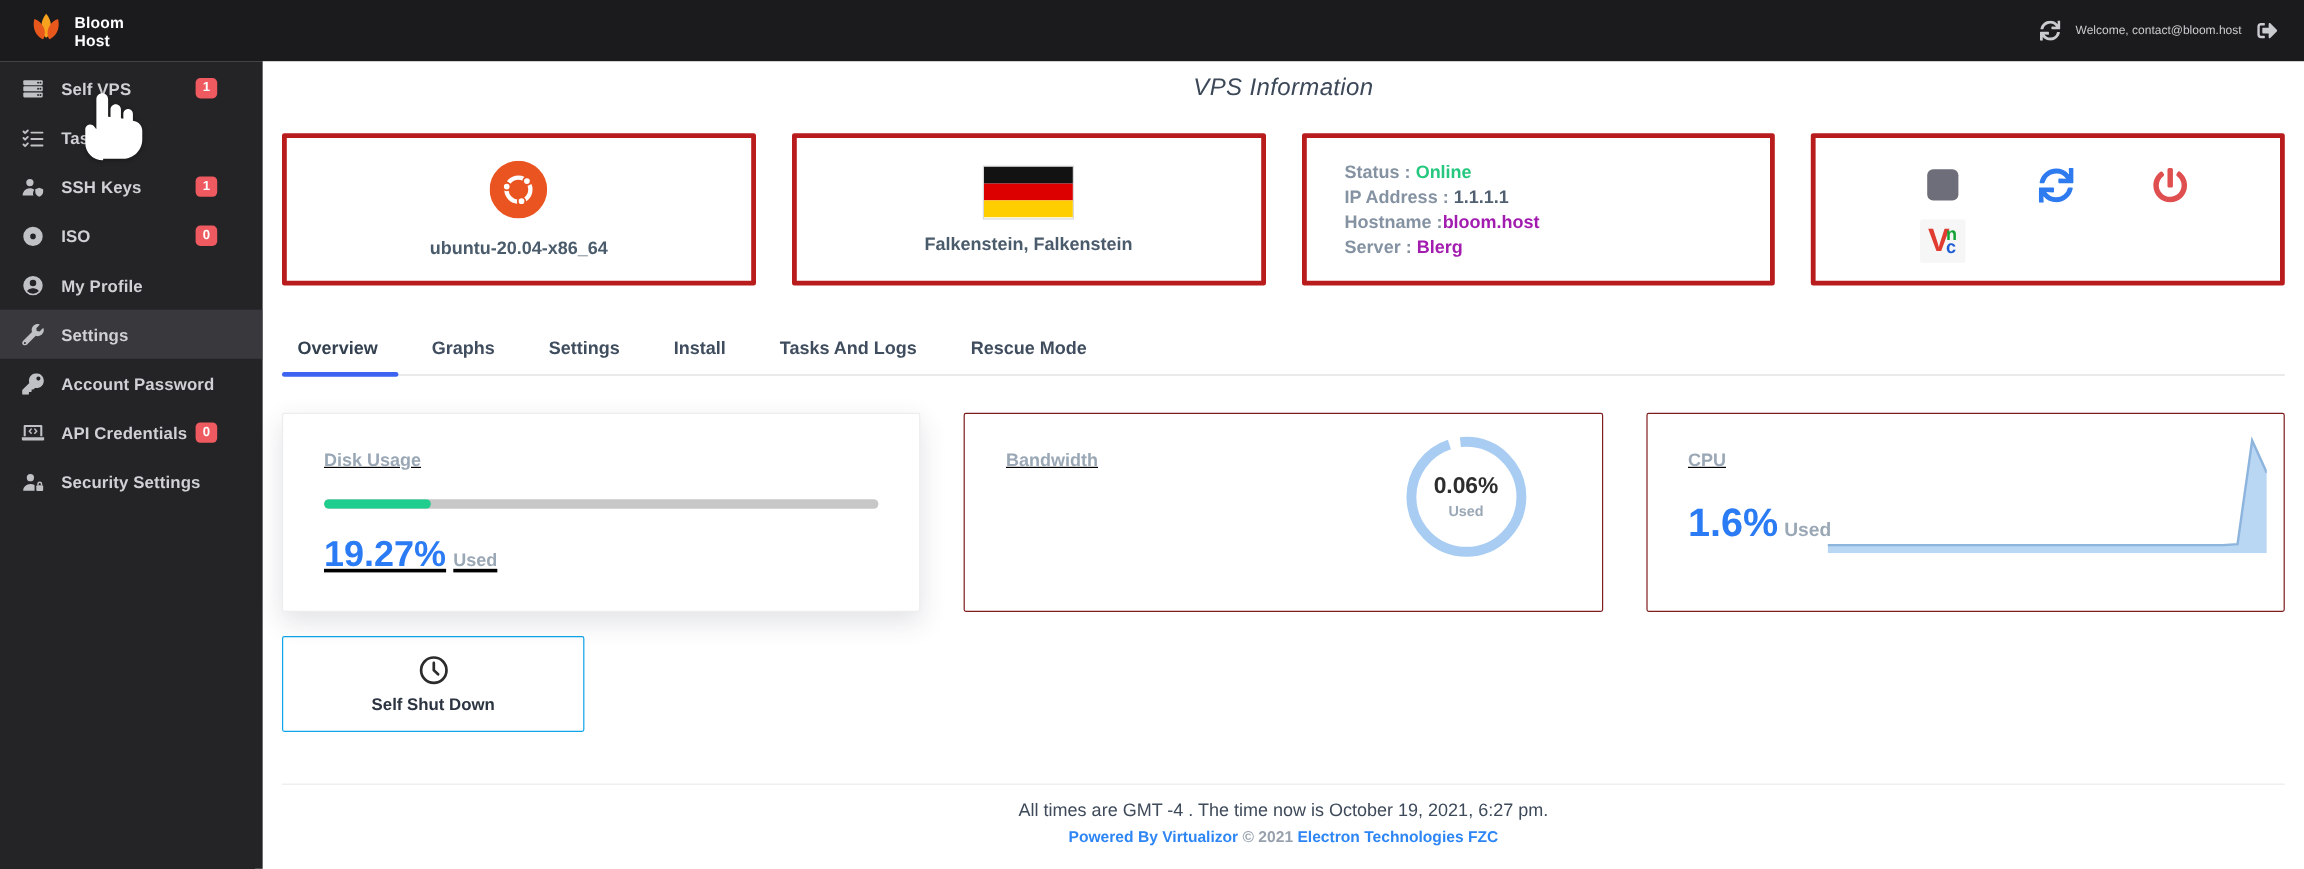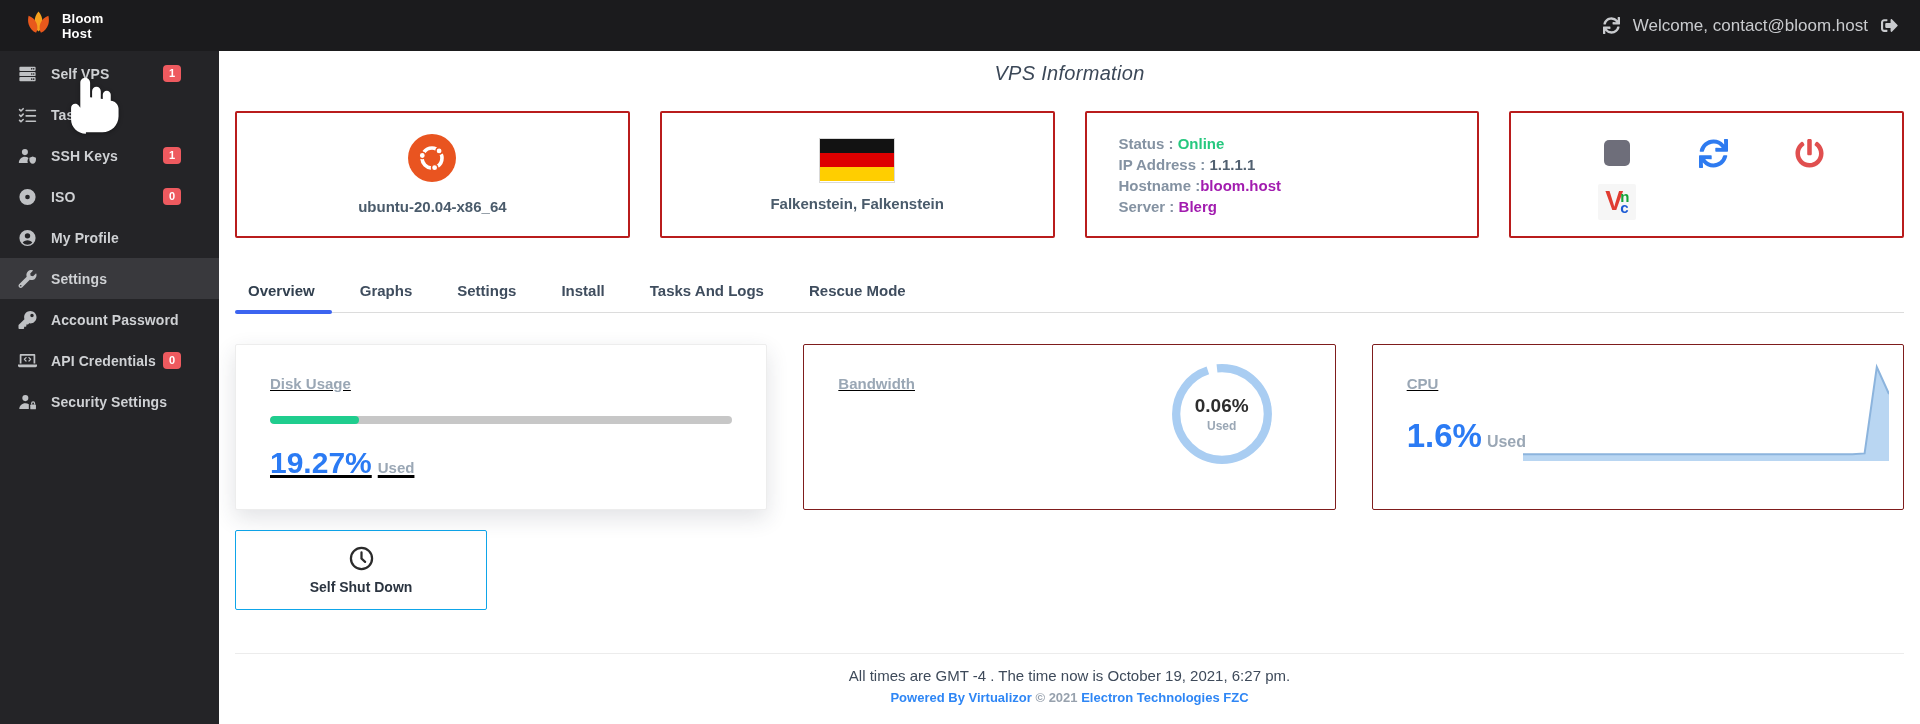--- a/index.html
+++ b/index.html
@@ -7,21 +7,21 @@
   html,body { width:1920px; height:724px; overflow:hidden;
     font-family:"Liberation Sans", sans-serif; background:#fff; }
 
   
   .topbar { position:absolute; top:0; left:0; width:1920px; height:51px;
     background:#1b1b1d; display:flex; align-items:center; justify-content:space-between;
     padding:0 22px 0 23px; z-index:5; }
   .brand { display:flex; align-items:center; gap:8px; cursor:pointer; }
   .brand-text { color:#fff; font-size:13px; font-weight:700; line-height:15px; letter-spacing:.2px; }
   .topbar-right { display:flex; align-items:center; gap:13px; color:#c9cbce; }
-  .topbar-right .welcome { font-size:17px; color:#c9cbce; }
+  .topbar-right .welcome { font-size:10px; color:#c9cbce; }
   .tb-icon { width:17px; height:17px; fill:#c9cbce; display:block; cursor:pointer; }
 
   
   .sidebar { position:absolute; top:51px; left:0; width:219px; height:673px;
     background:#242427; padding-top:2px; }
   .side-item { display:flex; align-items:center; height:41px; padding:0 38px 0 16px;
     color:#cfd1d4; cursor:pointer; text-decoration:none; }
   .side-item.active { background:#39393d; }
   .s-icon { width:22px; height:20px; display:flex; align-items:center; justify-content:center;
     color:#bfc1c4; flex:none; }
@@ -31,21 +31,21 @@
     background:#ee5a5f; color:#fff; font-size:11px; font-weight:700; text-align:center; padding:0 4px; }
 
   
   .main { position:absolute; top:51px; left:219px; width:1701px; height:673px;
     background:#fff; padding:0 16px; }
   .page-title { text-align:center; font-size:20px; font-weight:500; color:#3c4858;
     margin-top:11px; letter-spacing:.3px;font-style:italic; }
 
   
   .info-cards { margin-top:26px; display:grid; grid-template-columns:repeat(4,1fr); gap:30px; }
-  .icard { height:127px; background:#fff; border:2px solid #b91c1c; border-radius:2px;
+  .icard { height:127px; background:#fff; border:4px solid #b91c1c; border-radius:2px;
     display:flex; flex-direction:column; align-items:center; justify-content:center; }
   .icard-name { margin-top:12px; font-size:15px; font-weight:600; color:#4a5b6b; }
   .flag { width:76px; height:45px; border:1px solid #d9d9d9; display:flex; flex-direction:column; }
   .flag div { flex:1; }
   .flag .f-black{ background:#121212; } .flag .f-red{ background:#dd0000; } .flag .f-gold{ background:#ffce00; }
 
   .status-card { align-items:flex-start; padding-left:32px; }
   .status-line { font-size:15px; line-height:21px; color:#8492a2; font-weight:600; }
   .status-line .val-green { color:#26c87f; font-weight:700; }
   .status-line .val-dark  { color:#516070; font-weight:600; }

